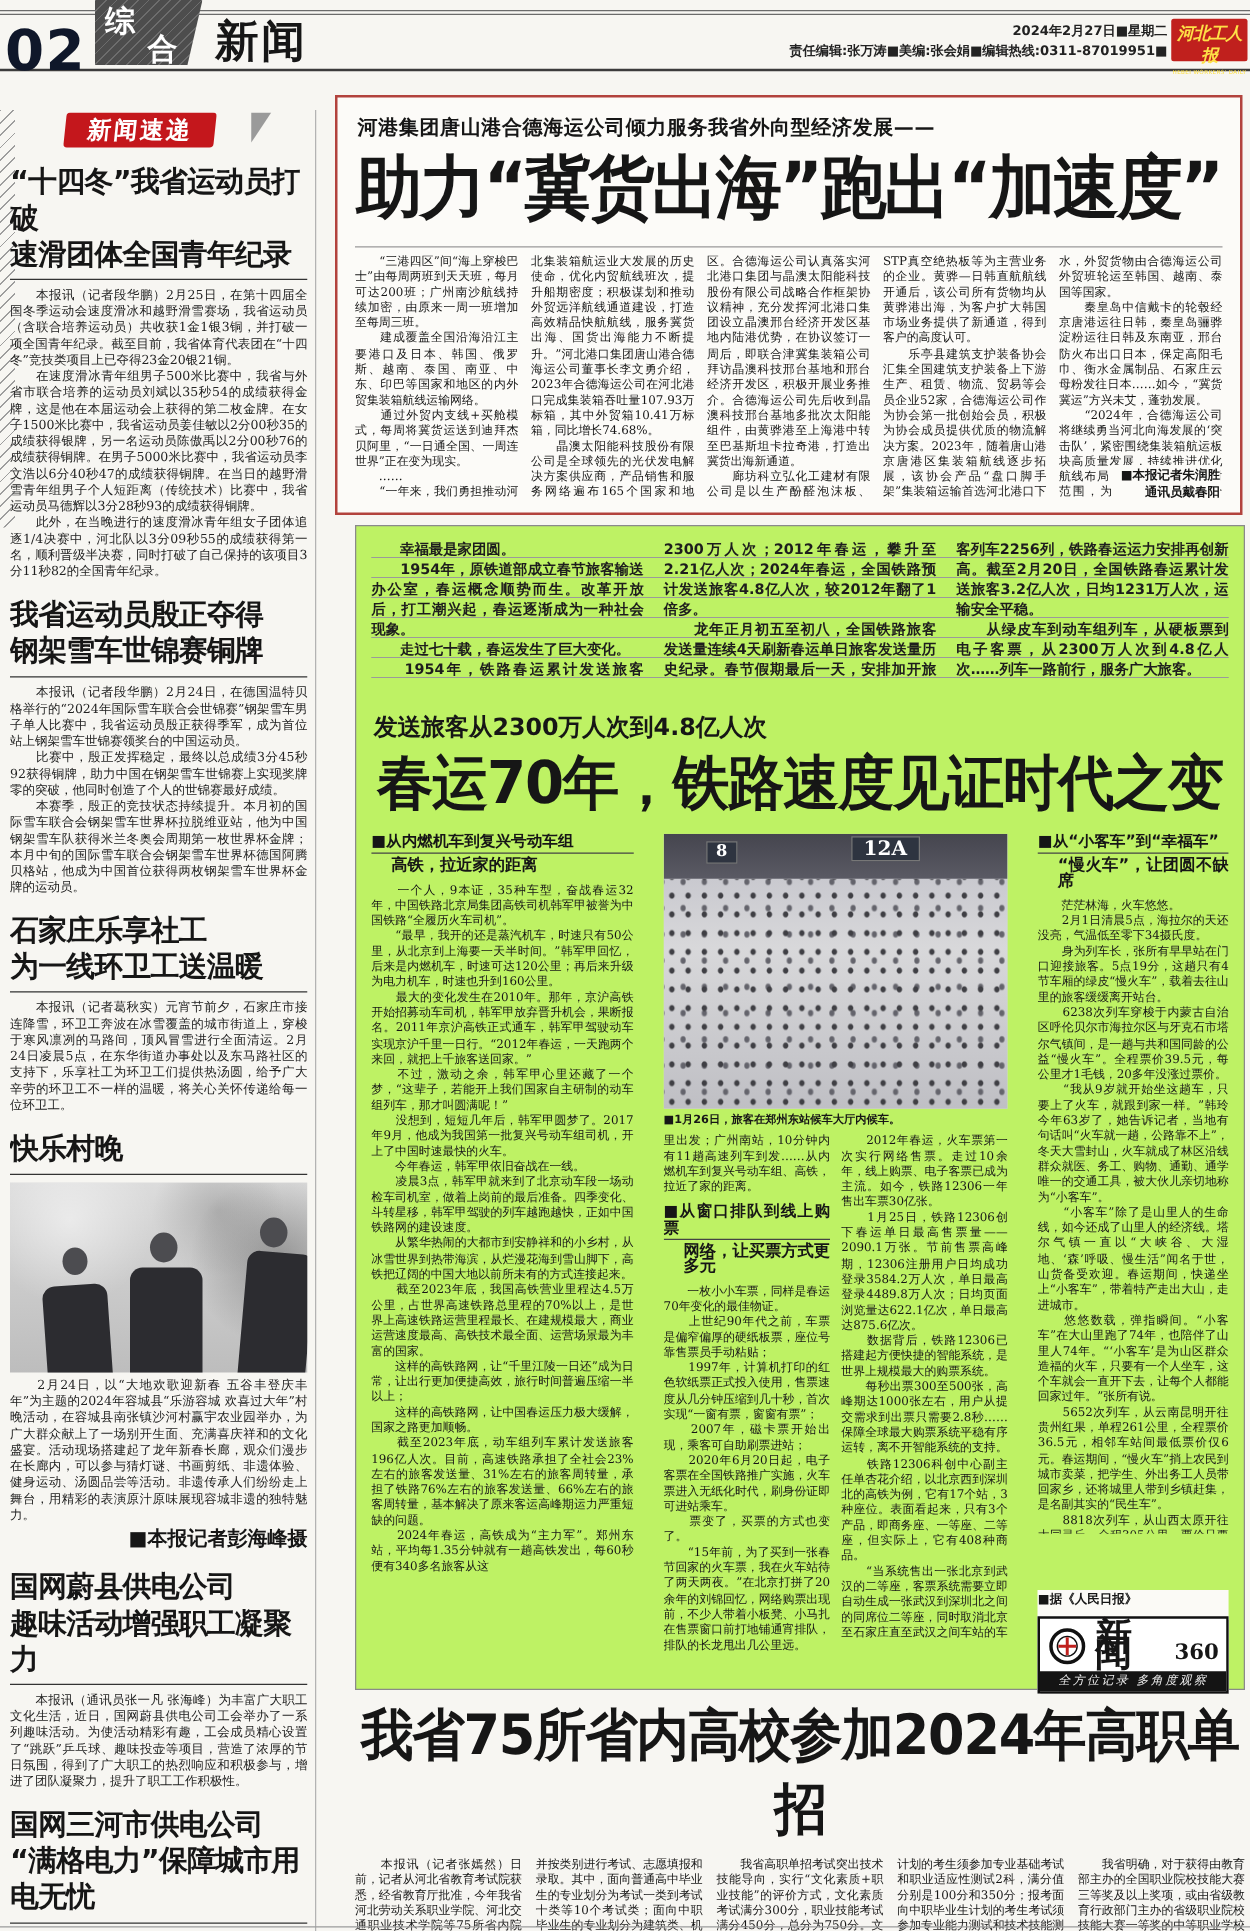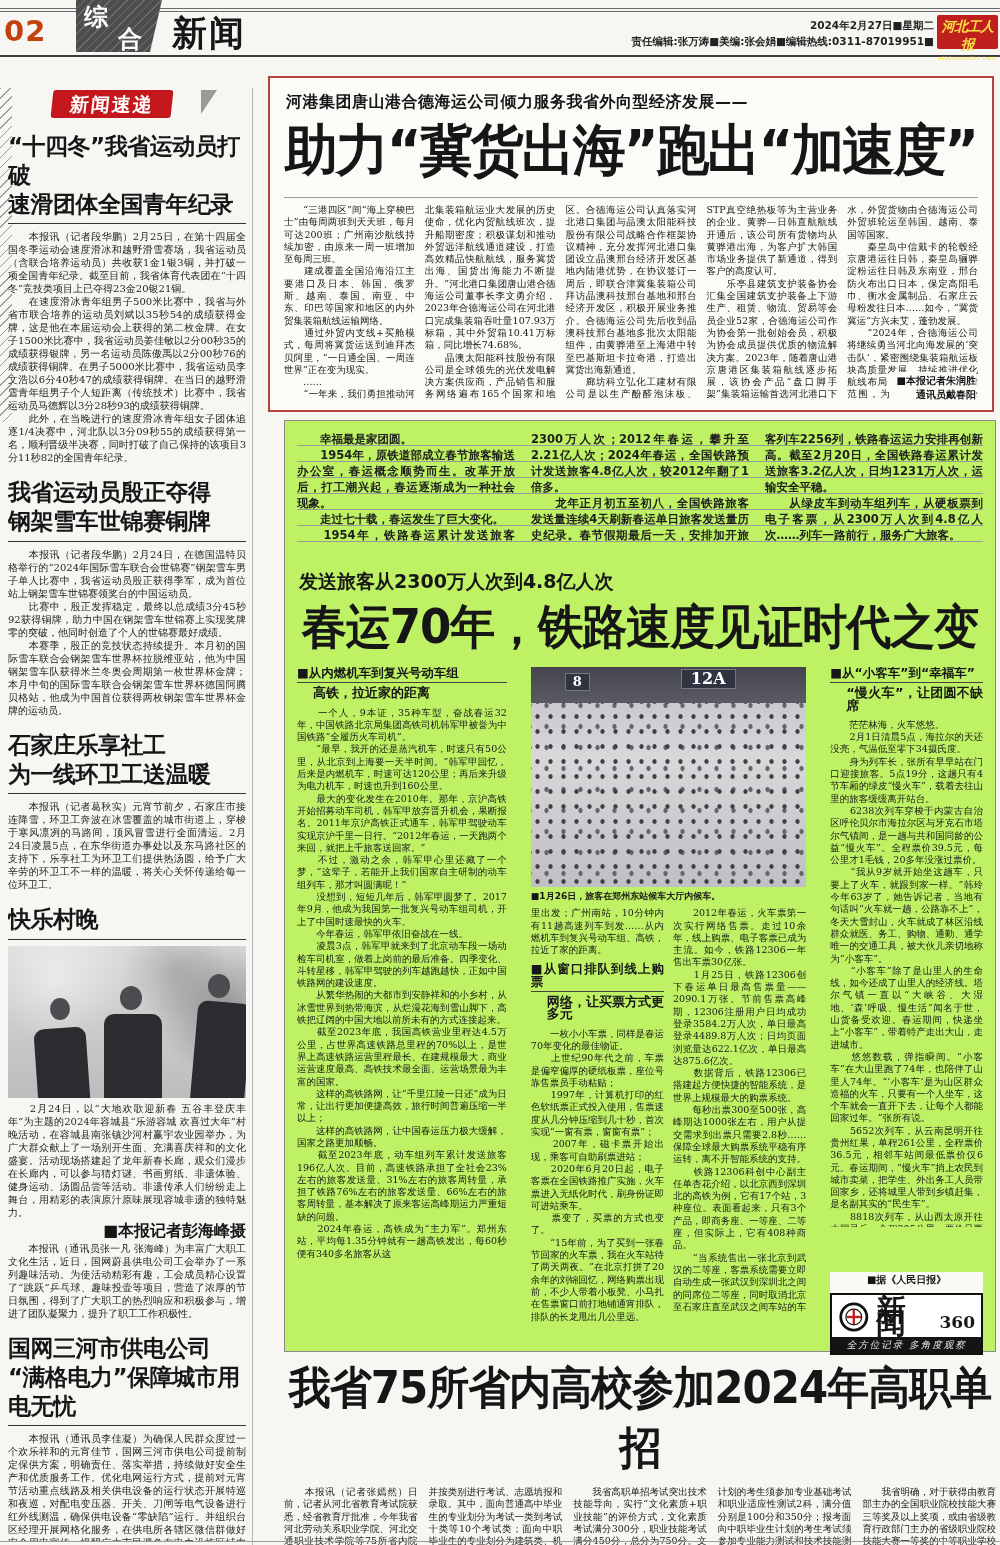--- a/index.html
+++ b/index.html
@@ -2,21 +2,21 @@
 <html><head>
 <meta charset="utf-8">
 <style>
   html,body{margin:0;padding:0;background:#e8e7e3;}
   #page{position:relative;width:1000px;height:1545px;background:#f7f6f2;overflow:hidden;
         font-family:"DejaVu Sans","Liberation Sans",sans-serif;color:#161616;}
   .abs{position:absolute;}
   .pre{white-space:pre-line;}
   .rule{position:absolute;left:0;width:1000px;background:#6b6b6b;height:1px;}
   
-  #pageno{left:4px;top:14px;font-size:29px;font-weight:bold;color:#c2410c;letter-spacing:1px;}
+  #pageno{left:4px;top:14px;font-size:45px;font-weight:bold;color:#0f172a;letter-spacing:1px;}
   #secbox{left:76px;top:0;width:86px;height:52px;background:#4d4d4d;color:#fff;
           background-image:repeating-linear-gradient(135deg,rgba(255,255,255,.18) 0 1px,transparent 1px 6px);
           clip-path:polygon(0 0,100% 0,86% 100%,0 100%);}
   #secbox .c1{position:absolute;left:8px;top:1px;font-size:24px;font-weight:bold;}
   #secbox .c2{position:absolute;left:42px;top:23px;font-size:24px;font-weight:bold;}
   #sectitle{left:172px;top:10px;font-size:35px;font-weight:900;letter-spacing:2px;}
   #dates{right:66px;top:17px;text-align:right;font-size:10.5px;font-weight:600;line-height:16px;color:#222;}
   #brand{right:2px;top:15px;width:61px;height:34px;background:#c0201d;color:#fde047;text-align:center;border-radius:2px;}
   #brand .bn{font-size:13.5px;font-weight:900;font-style:italic;letter-spacing:-0.5px;margin-top:3px;}
   #brand .bs{font-size:4.5px;letter-spacing:.3px;margin-top:2px;}
@@ -88,21 +88,21 @@
   #stnphoto .crowd{position:absolute;left:0;right:0;top:36px;bottom:0;
      background-image:radial-gradient(#3f3f44 1.6px,transparent 2.6px),
                       radial-gradient(#64646c 1.6px,transparent 2.6px),
                       linear-gradient(180deg,#c9c9cf 0%,#d8d8da 30%,#bfbfc4 100%);
      background-size:13px 15px,17px 21px,100% 100%;background-position:0 6px,7px 13px,0 0;}
   #stncap{font-size:9px;font-weight:bold;text-align:left;margin:3px 0 5px 0;
      font-family:"DejaVu Sans",sans-serif;}
   #mc2text{height:418px;overflow:hidden;column-count:2;column-gap:9px;column-fill:auto;}
   #mc3 .body3{height:560px;overflow:hidden;}
   #mc3bottom{position:absolute;left:0;right:0;bottom:0;background:#fbfaf6;padding-top:2px;}
-  #source{text-align:center;font-size:10px;font-weight:bold;margin-bottom:6px;
+  #source{text-align:left;font-size:10px;font-weight:bold;margin-bottom:6px;
      font-family:"DejaVu Sans",sans-serif;}
   #n360{border:2px solid #101010;box-shadow:2.5px 3px 0 #6a6a6a;background:#fff;padding:5px 6px 0 6px;}
   #n360 .row{display:flex;align-items:center;justify-content:center;gap:6px;}
   #n360 .word{font-size:30px;font-weight:900;letter-spacing:1px;}
   #n360 .num{font-size:17px;font-weight:600;margin-top:10px;}
   #n360 .bar{margin:3px -6px 0 -6px;background:#141414;color:#eee;text-align:center;
      font-size:9.5px;font-style:italic;letter-spacing:2px;padding:2px 0;}
   
   #botstory{left:284px;top:1360px;width:712px;height:185px;overflow:hidden;}
   #bothead{font-size:42px;font-weight:900;letter-spacing:-1px;margin:2px 0 12px 0;text-align:center;
@@ -167,20 +167,22 @@
       <div class="fig f1"></div>
       <div class="fig f2"></div>
       <div class="fig f3"></div>
       <div class="head h1"></div>
       <div class="head h2"></div>
       <div class="head h3"></div>
     </div>
     <div class="lbody pre" style="margin-top:4px">　　2月24日，以“大地欢歌迎新春 五谷丰登庆丰年”为主题的2024年容城县“乐游容城 欢喜过大年”村晚活动，在容城县南张镇沙河村赢宇农业园举办，为广大群众献上了一场别开生面、充满喜庆祥和的文化盛宴。活动现场搭建起了龙年新春长廊，观众们漫步在长廊内，可以参与猜灯谜、书画剪纸、非遗体验、健身运动、汤圆品尝等活动。非遗传承人们纷纷走上舞台，用精彩的表演原汁原味展现容城非遗的独特魅力。</div>
     <div class="credit">■本报记者彭海峰摄</div>
 
+    <div class="ltitle pre">国网蔚县供电公司
+趣味活动增强职工凝聚力</div>
     <div class="lbody pre">　　本报讯（通讯员张一凡 张海峰）为丰富广大职工文化生活，近日，国网蔚县供电公司工会举办了一系列趣味活动。为使活动精彩有趣，工会成员精心设置了“跳跃”乒乓球、趣味投壶等项目，营造了浓厚的节日氛围，得到了广大职工的热烈响应和积极参与，增进了团队凝聚力，提升了职工工作积极性。</div>
 
     <div class="ltitle pre">国网三河市供电公司
 “满格电力”保障城市用电无忧</div>
     <div class="lbody pre">　　本报讯（通讯员李佳凝）为确保人民群众度过一个欢乐祥和的元宵佳节，国网三河市供电公司提前制定保供方案，明确责任、落实举措，持续做好安全生产和优质服务工作。优化电网运行方式，提前对元宵节活动重点线路及相关供电设备的运行状态开展特巡和夜巡，对配电变压器、开关、刀闸等电气设备进行红外线测温，确保供电设备“零缺陷”运行。并组织台区经理开展网格化服务，在供电所各辖区微信群做好安全用电宣传，提醒广大市民避免在电力设施区域内燃放烟花爆竹，切实消除安全隐患，加强各景点供电设备检查，为当地民俗文化活动护航。同时加强应急值守，安排人员24小时值班，做到应急抢修人员、抢修车辆、保电物资、应急发电车“四到位”，为三河百姓提供坚强的电力保障。</div>
   </div>
 
   <div class="abs" id="topstory">
     <div id="kicker">河港集团唐山港合德海运公司倾力服务我省外向型经济发展——</div>
     <div id="bighead">助力“冀货出海”跑出“加速度”</div>

